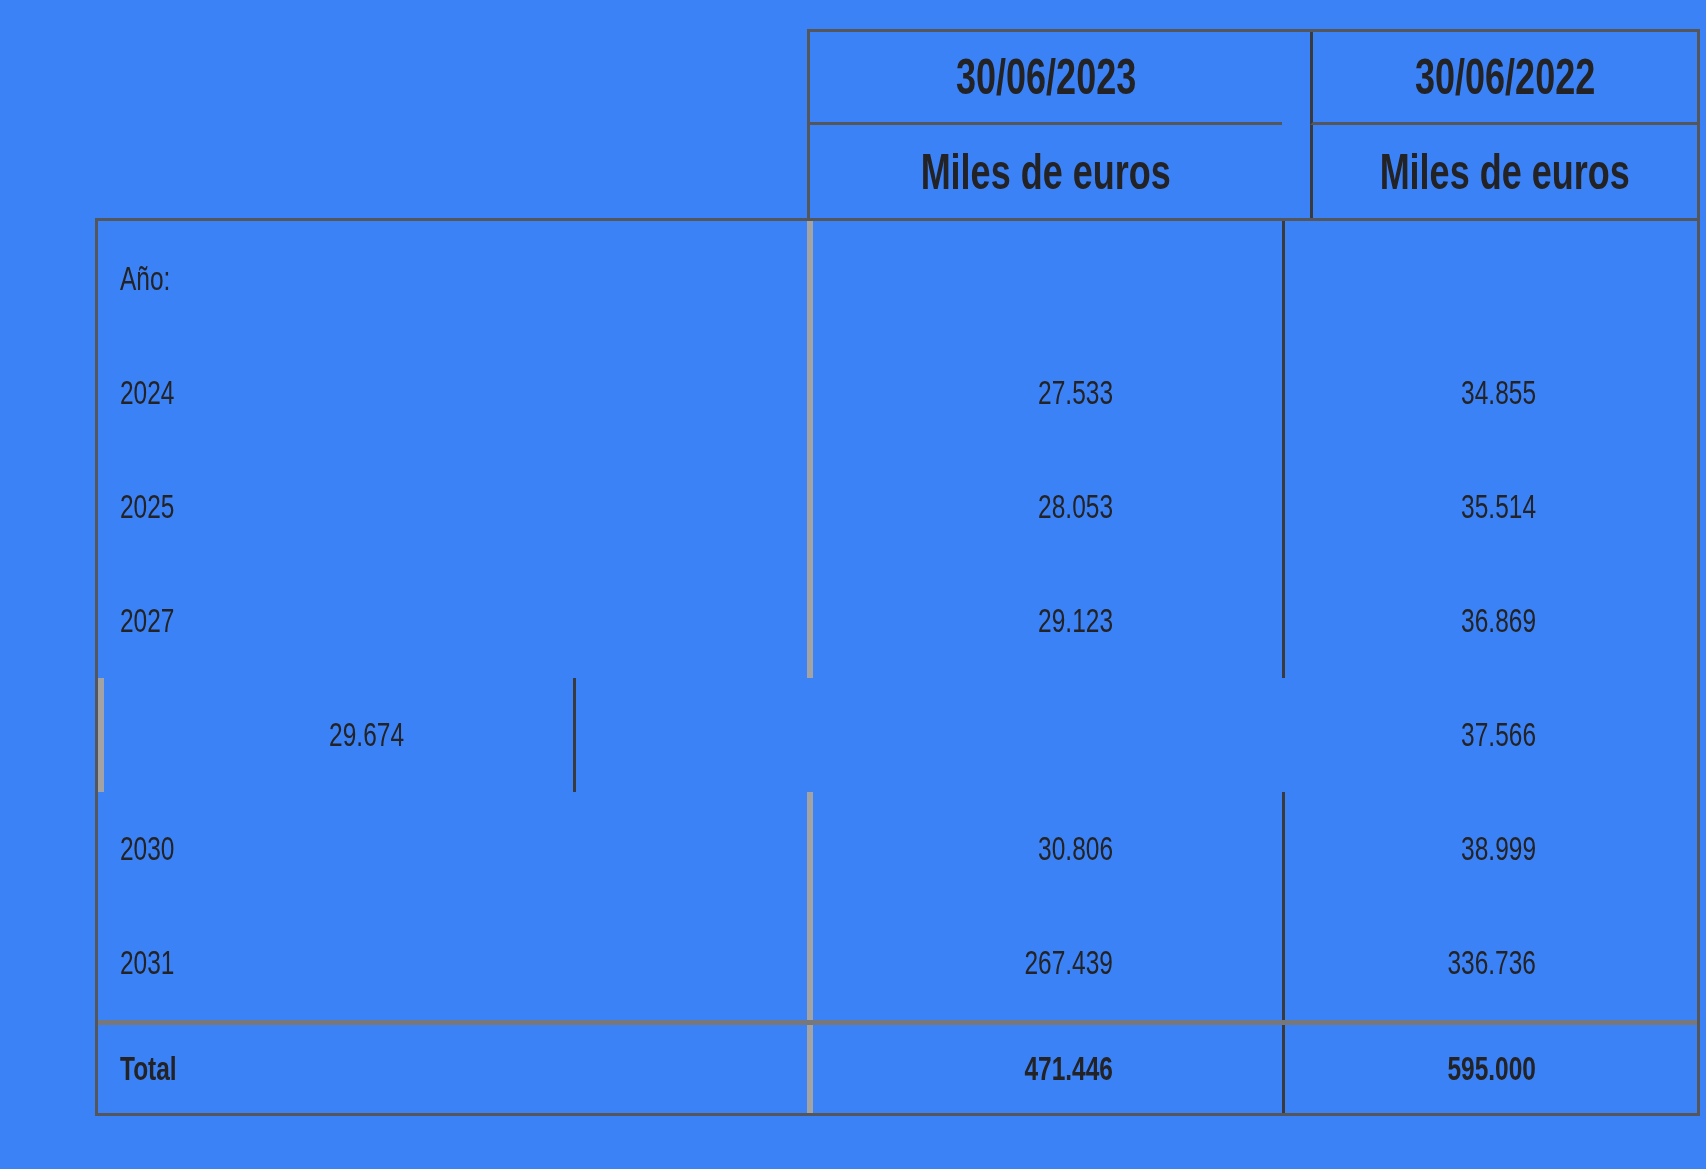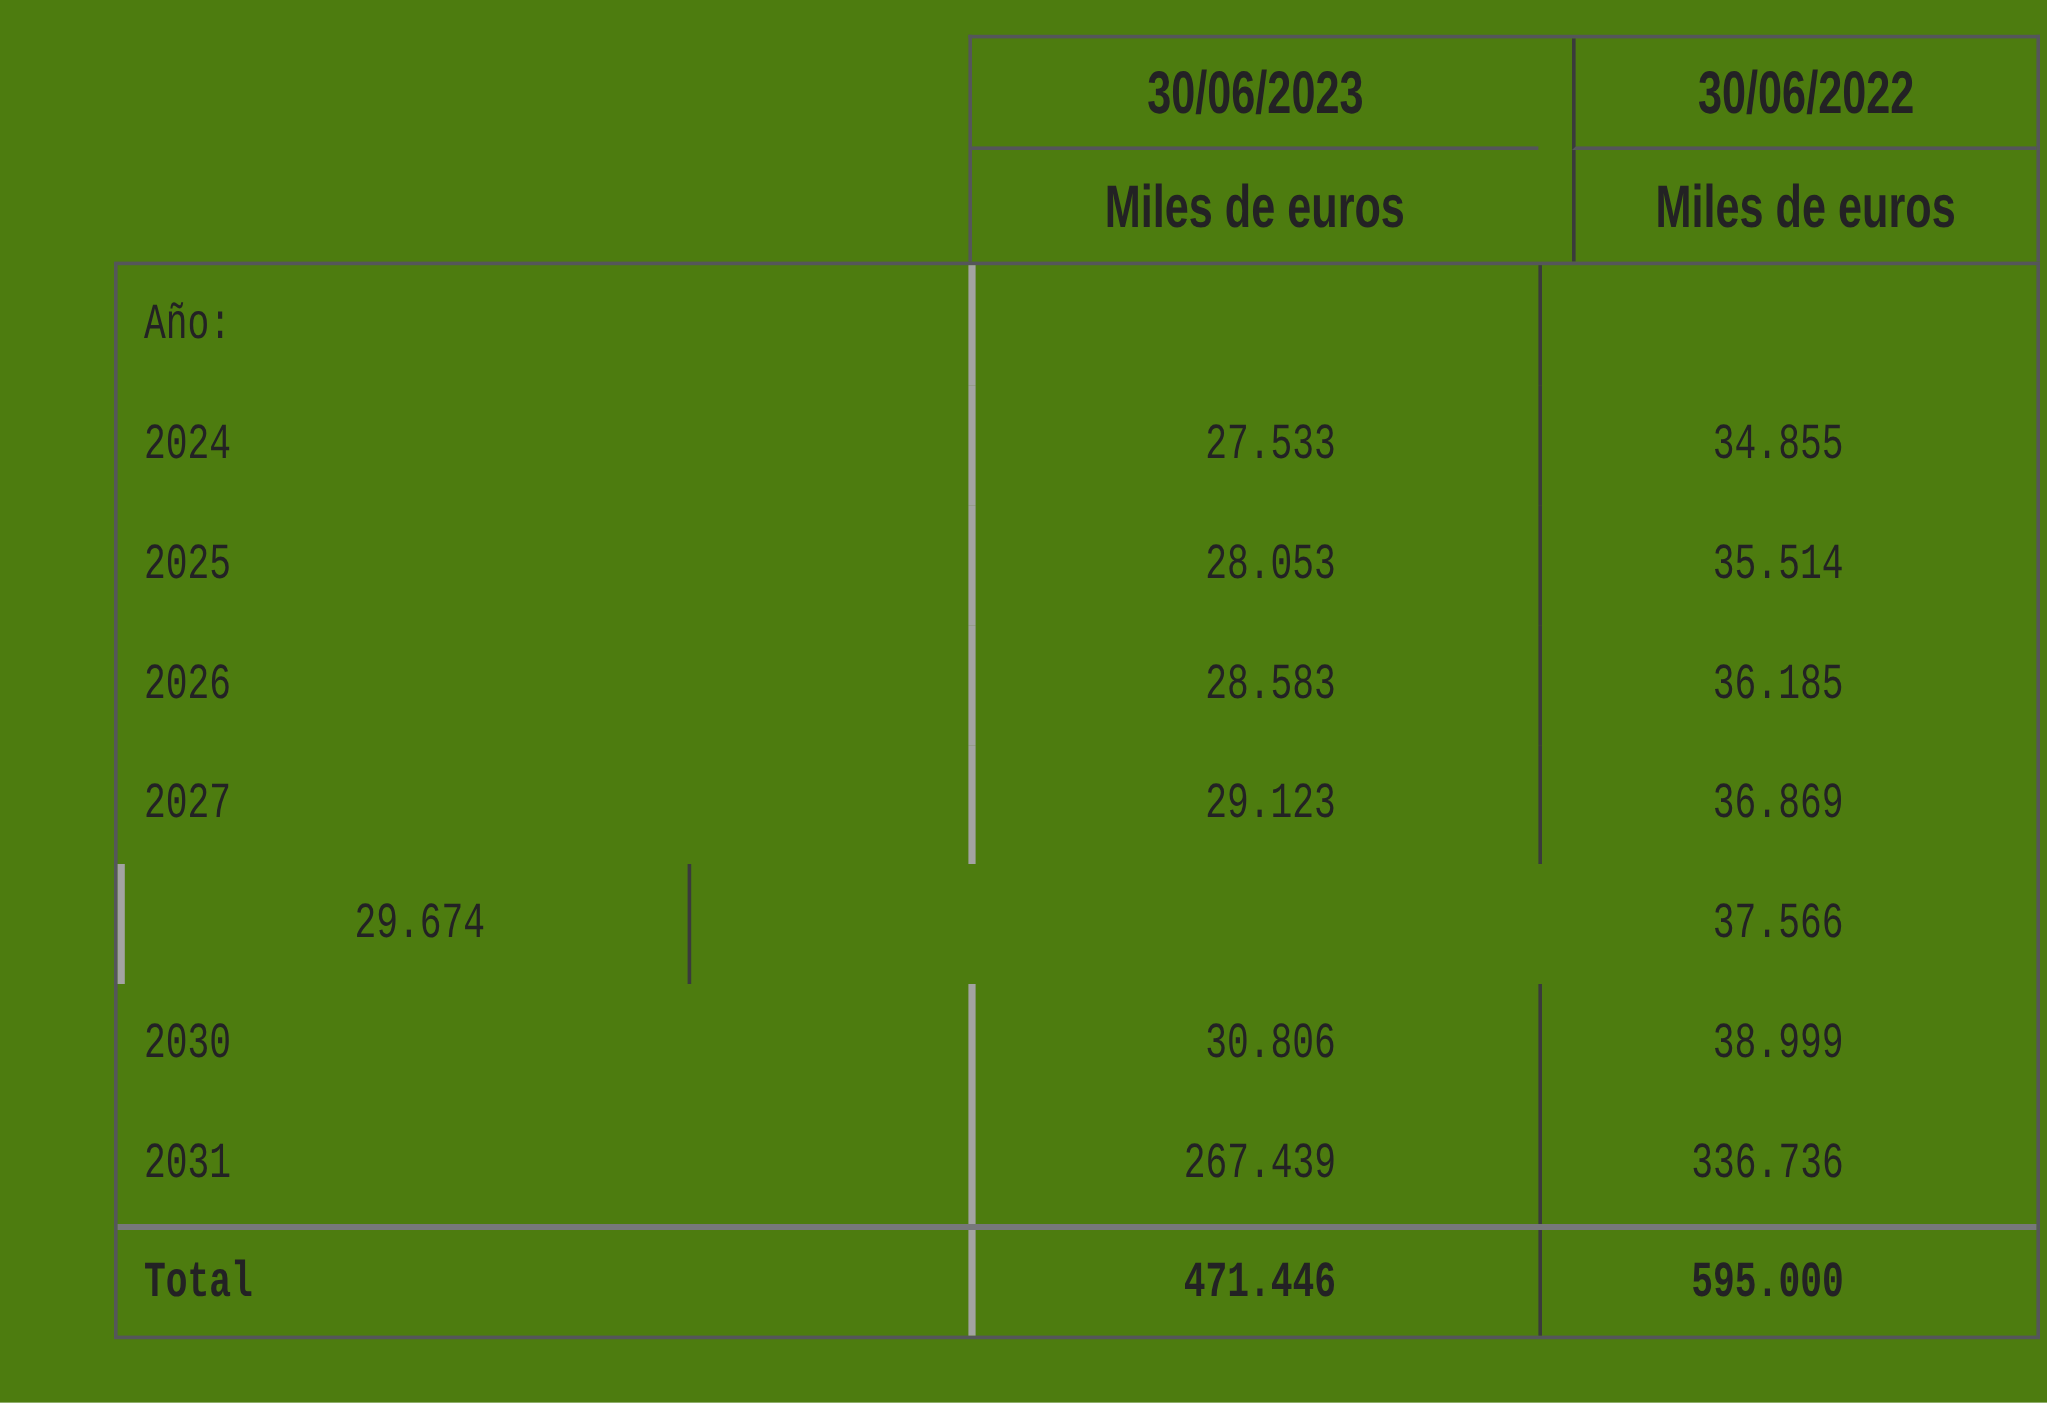--- a/index.html
+++ b/index.html
@@ -4,21 +4,21 @@
 <style>
   html, body {
     margin: 0;
     padding: 0;
     background: #ffffff;
   }
   .canvas {
     position: relative;
     width: 1706px;
     height: 1169px;
-    background: #4d7c0f;
+    background: #3b82f6;
     font-family: "Liberation Sans", sans-serif;
     color: #232224;
     overflow: hidden;
   }
   
   .cond {
     display: inline-block;
     transform: scaleX(0.72);
     white-space: nowrap;
     letter-spacing: 0;
@@ -72,22 +72,21 @@
   .row-total {
     flex: 0 0 88px;
     display: flex;
     border-top: 5px solid #77787b;
     font-weight: bold;
   }
   .cell {
     box-sizing: border-box;
     display: flex;
     align-items: center;
-    font-size: 42px;
-    font-family: Liberation Mono, monospace;
+    font-size: 34px;
   }
   .cell-label {
     width: 709px;
     padding-left: 22px;
     justify-content: flex-start;
   }
   .cell-v1 {
     width: 475px;
     border-left: 6px solid #a3a3a3;
     justify-content: flex-end;
@@ -148,31 +147,20 @@
         <span class="cond o-left">2025</span>
       </div>
       <div class="cell cell-v1">
         <span class="cond o-right">28.053</span>
       </div>
       <div class="cell cell-v2">
         <span class="cond o-right">35.514</span>
       </div>
     </div>
 
-    <div class="row">
-      <div class="cell cell-label">
-        <span class="cond o-left">2026</span>
-      </div>
-      <div class="cell cell-v1">
-        <span class="cond o-right">28.583</span>
-      </div>
-      <div class="cell cell-v2">
-        <span class="cond o-right">36.185</span>
-      </div>
-    </div>
 
     <div class="row">
       <div class="cell cell-label">
         <span class="cond o-left">2027</span>
       </div>
       <div class="cell cell-v1">
         <span class="cond o-right">29.123</span>
       </div>
       <div class="cell cell-v2">
         <span class="cond o-right">36.869</span>

